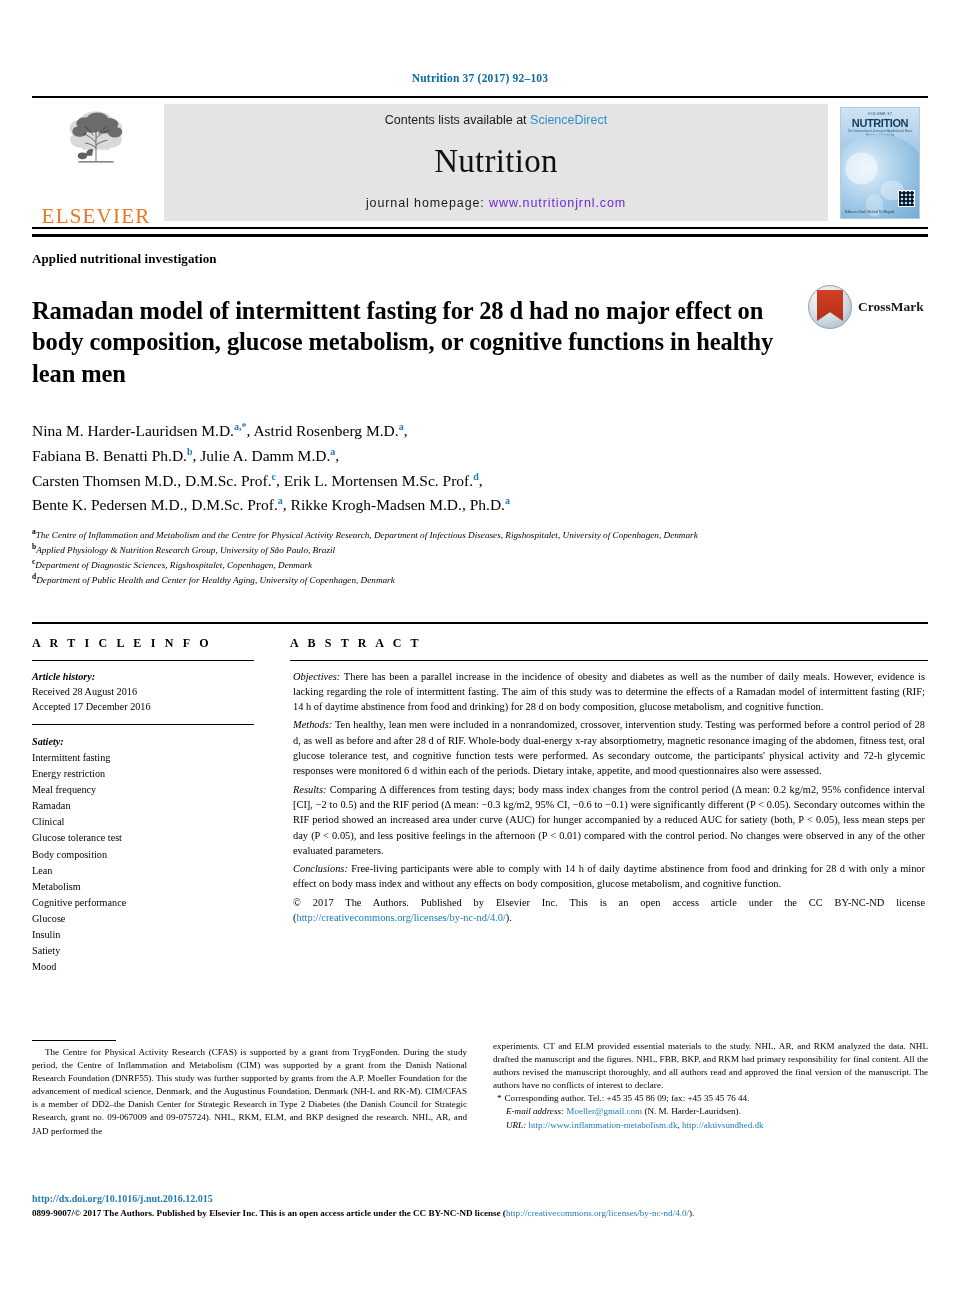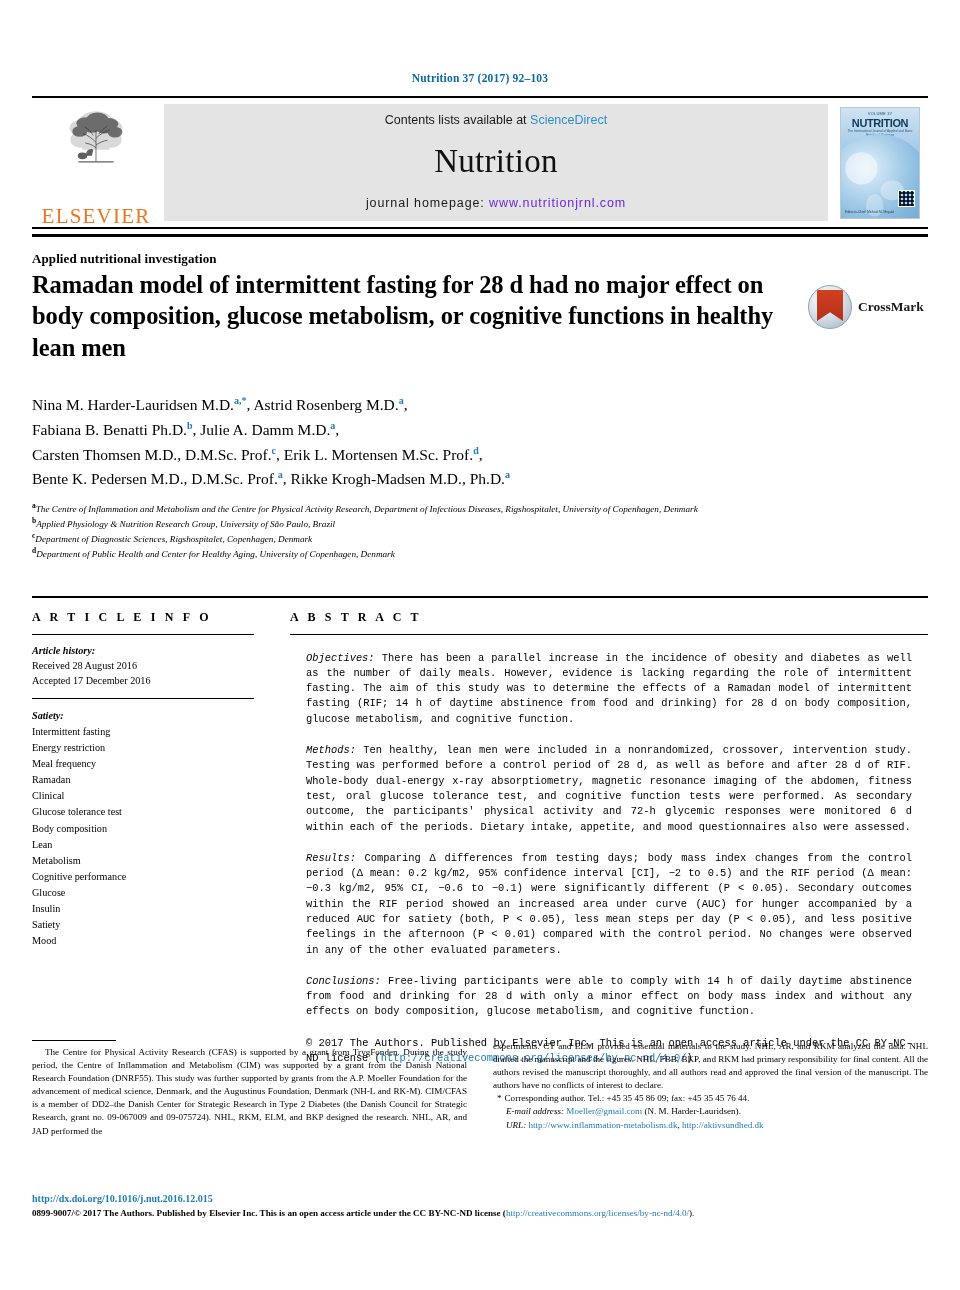--- a/index.html
+++ b/index.html
@@ -163,21 +163,21 @@
     font-size: 13px;
     margin-top: 14px;
     letter-spacing: .1px;
   }
   .title-row { display: flex; align-items: flex-start; }
   .title-block { flex: 1 1 auto; padding-right: 14px; }
   .article-title {
     font-family: "Liberation Serif", serif;
     font-size: 24.5px;
     line-height: 1.28;
-    margin-top: 2px;
+    margin-top: 28px;
     letter-spacing: -.1px;
   }
   .crossmark {
     flex: 0 0 120px;
     width: 120px;
     margin-top: 18px;
     display: flex;
     align-items: center;
     gap: 6px;
   }
@@ -245,21 +245,21 @@
   .kw-block { margin-top: 9px; font-size: 10.2px; line-height: 1.58; }
   .kw-block .lbl { font-style: italic; font-weight: bold; }
   .kw-list { list-style: none; margin: 0; padding: 0; }
 
   .abstract-body {
     margin-top: 8px;
     font-size: 10.4px;
     line-height: 1.47;
     text-align: justify;
   }
-  .abstract-body p { margin: 16px; font-family: Liberation Mono, monospace; }
+  .abstract-body p { margin: 3px; }
   .abstract-body .lbl { font-style: italic; }
   .lnk { color: #1f7ab5; }
 
   
   .notes {
     position: absolute;
     left: 32px; right: 32px;
     top: 1040px;
     display: flex;
     gap: 26px;

